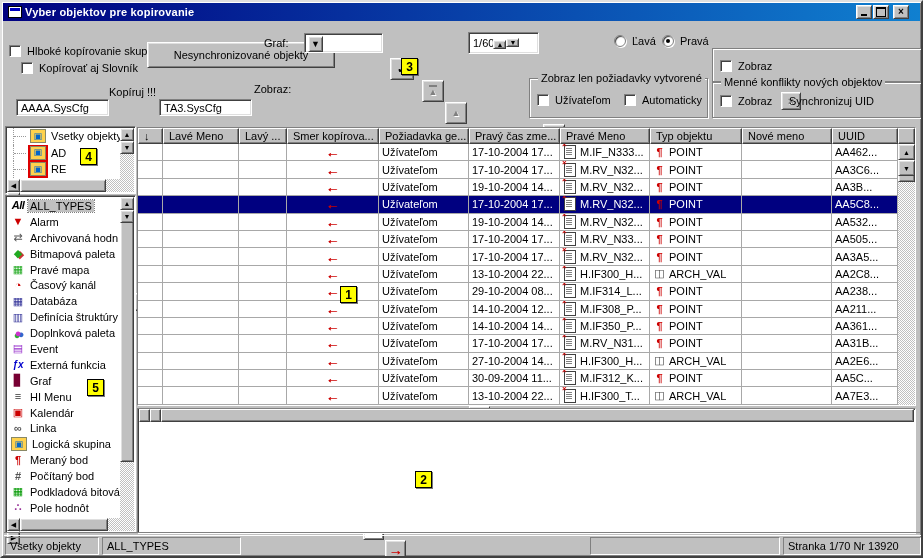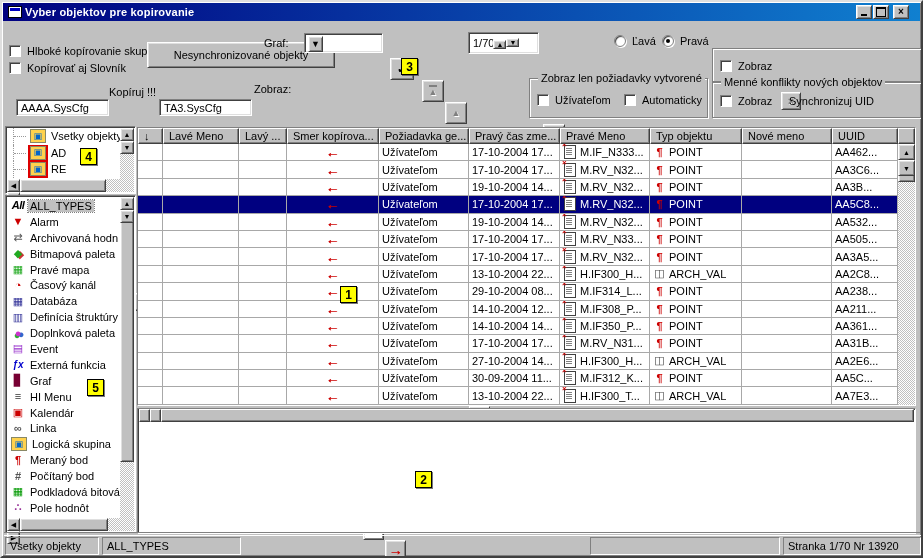--- a/index.html
+++ b/index.html
@@ -157,21 +157,21 @@
       </span>
     <span class="tb-ctl btn" style="right:11px">
         <span class="g-x">×</span>
       </span>
   </div>
 
   <div class="abs row" style="left:7px;top:43px">
     <span class="cb"></span>
     <span class="lbl">Hlboké kopírovanie skupín</span>
   </div>
-  <div class="abs row" style="left:7px;top:60px">
+  <div class="abs row" style="left:19px;top:60px">
     <span class="cb"></span>
     <span class="lbl">Kopírovať aj Slovník</span>
   </div>
   <div class="abs btn" style="left:145px;top:40px;width:188px;height:26px">
     <span>Nesynchronizované objekty</span>
   </div>
 
   <span class="abs lbl" style="left:262px;top:35px">Graf:</span>
   <div class="abs fld" style="left:302px;top:31px;width:79px;height:20px;padding-right:16px">
     <span></span>
@@ -182,21 +182,21 @@
   <div class="abs btn" style="left:388px;top:30px;width:24px;height:22px">
       <span class="chk-g">✓</span>
     </div>
   <div class="abs btn" style="left:420px;top:30px;width:22px;height:22px">
       <span class="gray-g bar-t">▲</span>
     </div>
   <div class="abs btn" style="left:443px;top:30px;width:22px;height:22px">
       <span class="gray-g">▲</span>
     </div>
   <div class="abs fld" style="left:466px;top:30px;width:71px;height:22px;padding-right:15px">
-    <span>1/70</span>
+    <span>1/60</span>
     <span class="btn abs sb-btn" style="right:1px;top:1px;width:13px;height:9px">▲</span>
     <span class="btn abs sb-btn" style="right:1px;bottom:1px;width:13px;height:9px">▼</span>
   </div>
   <div class="abs btn" style="left:541px;top:30px;width:22px;height:22px">
       <span class="chk-g">✓</span>
     </div>
   <div class="abs btn" style="left:565px;top:30px;width:22px;height:22px">
       <span class="blk-g">▼</span>
     </div>
   <div class="abs btn" style="left:589px;top:30px;width:22px;height:22px">

